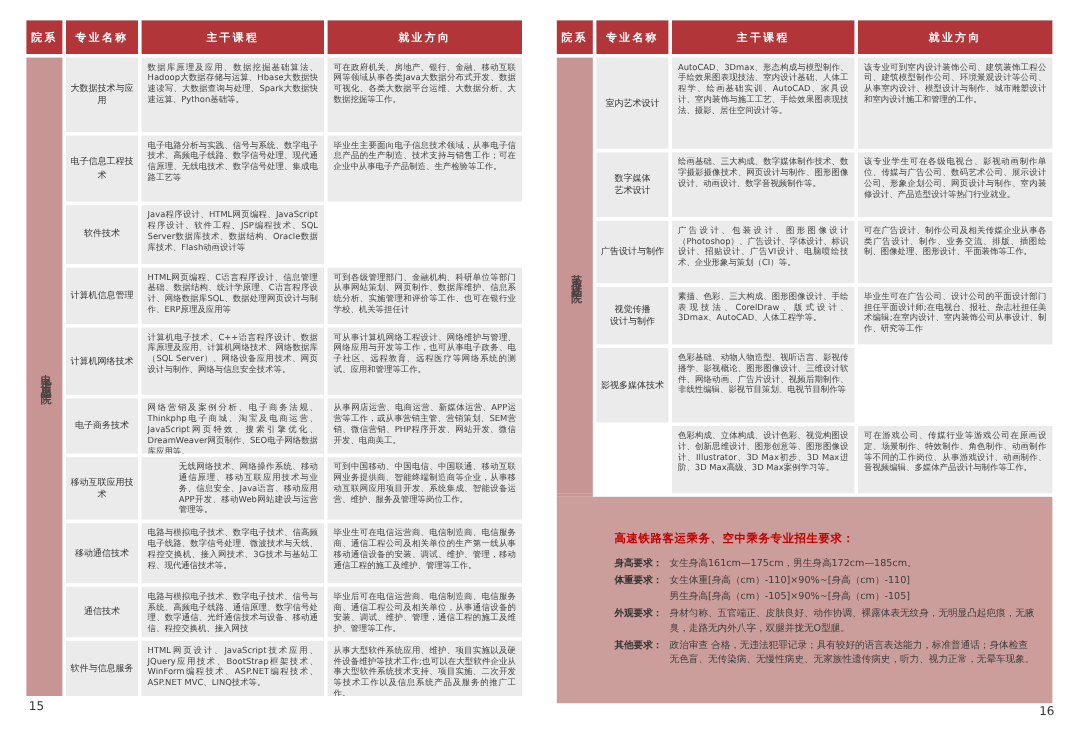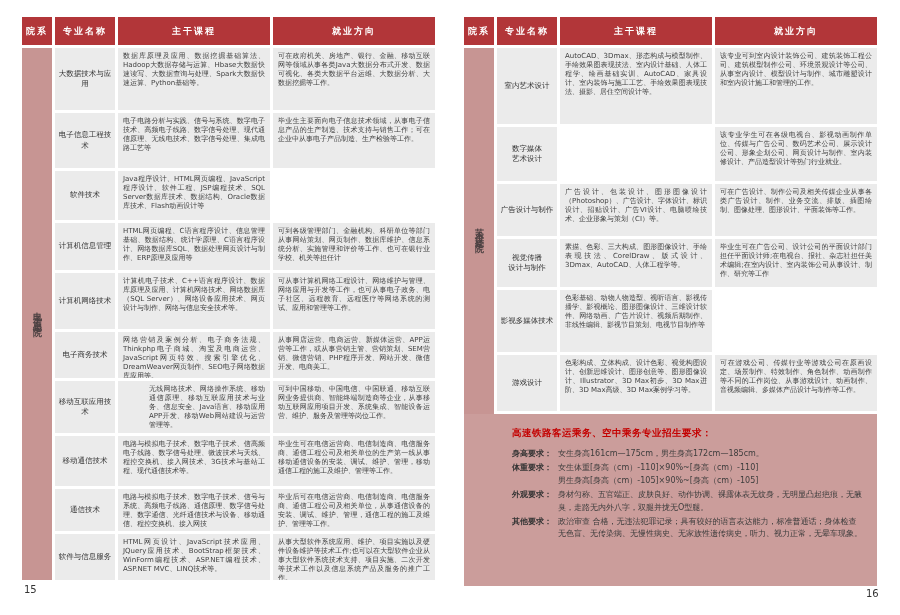--- a/index.html
+++ b/index.html
@@ -22,21 +22,21 @@
   .college{background:var(--pink-col);grid-column:1;display:flex;align-items:center;justify-content:center;overflow:hidden;}
   .vtext{writing-mode:vertical-rl;font-size:9px;font-weight:bold;letter-spacing:3px;color:#4c4142;}
   .cell{background:var(--cell);overflow:hidden;}
   .name{display:flex;align-items:center;justify-content:center;text-align:center;
         font-size:7.5px;color:#333;padding:1px;white-space:pre-line;line-height:1.35;}
   .txt{font-size:7px;line-height:1.28;color:var(--ink);padding:4px 5px;text-align:justify;}
   .pagenum{position:absolute;font-size:10px;color:#333;}
   .pn-left{left:2px;top:567px;text-align:center;}
   .pn-right{left:402px;top:571px;}
   .notice{position:absolute;left:0;top:397px;width:413px;height:172px;background:var(--pink-box);
-          padding:13px 14px 0 48px;}
+          padding:29px 14px 0 48px;}
   .notice::before{content:"";position:absolute;left:0;top:-3px;width:30px;height:3px;background:var(--pink-col);}
   .notice-title{color:var(--title-red);font-weight:bold;font-size:9.5px;margin-bottom:8px;letter-spacing:0.5px;}
   .notice-item{display:grid;grid-template-columns:46px 1fr;font-size:8px;line-height:1.55;
                color:#3c3c3c;margin-bottom:2px;}
   .notice-item .lbl{font-weight:bold;color:#333;}
   .notice-item .val{white-space:pre-line;}
 </style>
 </head>
 <body>
 
@@ -91,31 +91,31 @@
       <div class="th" style="grid-row:1;grid-column:3;">主干课程</div>
       <div class="th" style="grid-row:1;grid-column:4;">就业方向</div>
       <div class="college" style="grid-row:2 / span 6;">
         <span class="vtext">艺术设计学院</span>
       </div>
     <div class="cell name" style="grid-area: 2 / 2;">室内艺术设计</div>
         <div class="cell txt" style="grid-area: 2 / 3;">AutoCAD、3Dmax、形态构成与模型制作、手绘效果图表现技法、室内设计基础、人体工程学、绘画基础实训、AutoCAD、家具设计、室内装饰与施工工艺、手绘效果图表现技法、摄影、居住空间设计等。</div>
         <div class="cell name" style="grid-area: 3 / 2;">数字媒体
 艺术设计</div>
         <div class="cell txt" style="grid-area: 2 / 4;">该专业可到室内设计装饰公司、建筑装饰工程公司、建筑模型制作公司、环境景观设计等公司、从事室内设计、模型设计与制作、城市雕塑设计和室内设计施工和管理的工作。</div>
+        <div class="cell txt" style="grid-area: 3 / 3;">绘画基础、三大构成、数字媒体制作技术、数字摄影摄像技术、网页设计与制作、图形图像设计、动画设计、数字音视频制作等。</div>
         <div class="cell txt" style="grid-area: 3 / 4;">该专业学生可在各级电视台、影视动画制作单位、传媒与广告公司、数码艺术公司、展示设计公司、形象企划公司、网页设计与制作、室内装修设计、产品造型设计等热门行业就业。</div>
         <div class="cell name" style="grid-area: 4 / 2;">广告设计与制作</div>
         <div class="cell txt" style="grid-area: 4 / 3;">广告设计、包装设计、图形图像设计（Photoshop）、广告设计、字体设计、标识设计、招贴设计、广告VI设计、电脑喷绘技术、企业形象与策划（CI）等。</div>
         <div class="cell txt" style="grid-area: 4 / 4;">可在广告设计、制作公司及相关传媒企业从事各类广告设计、制作、业务交流、排版、插图绘制、图像处理、图形设计、平面装饰等工作。</div>
         <div class="cell name" style="grid-area: 5 / 2;">视觉传播
 设计与制作</div>
         <div class="cell txt" style="grid-area: 5 / 3;">素描、色彩、三大构成、图形图像设计、手绘表现技法、CorelDraw、版式设计、3Dmax、AutoCAD、人体工程学等。</div>
         <div class="cell txt" style="grid-area: 5 / 4;">毕业生可在广告公司、设计公司的平面设计部门担任平面设计师;在电视台、报社、杂志社担任美术编辑;在室内设计、室内装饰公司从事设计、制作、研究等工作</div>
         <div class="cell name" style="grid-area: 6 / 2;">影视多媒体技术</div>
         <div class="cell txt" style="grid-area: 6 / 3;">色彩基础、动物人物造型、视听语言、影视传播学、影视概论、图形图像设计、三维设计软件、网络动画、广告片设计、视频后期制作、非线性编辑、影视节目策划、电视节目制作等</div>
-        <div class="cell name" style="grid-area: 7 / 2;">游戏设计</div>
         <div class="cell txt" style="grid-area: 7 / 3;">色彩构成、立体构成、设计色彩、视觉构图设计、创新思维设计、图形创意等、图形图像设计、Illustrator、3D Max初步、3D Max进阶、3D Max高级、3D Max案例学习等。</div>
         <div class="cell txt" style="grid-area: 7 / 4;">可在游戏公司、传媒行业等游戏公司在原画设定、场景制作、特效制作、角色制作、动画制作等不同的工作岗位、从事游戏设计、动画制作、音视频编辑、多媒体产品设计与制作等工作。</div>
       </div>
 
     <div class="notice">
       <div class="notice-title">高速铁路客运乘务、空中乘务专业招生要求：</div>
       <div id="notice-items">
           <div class="notice-item">
             <span class="lbl">身高要求：</span>
             <span class="val">女生身高161cm—175cm，男生身高172cm—185cm。</span>

